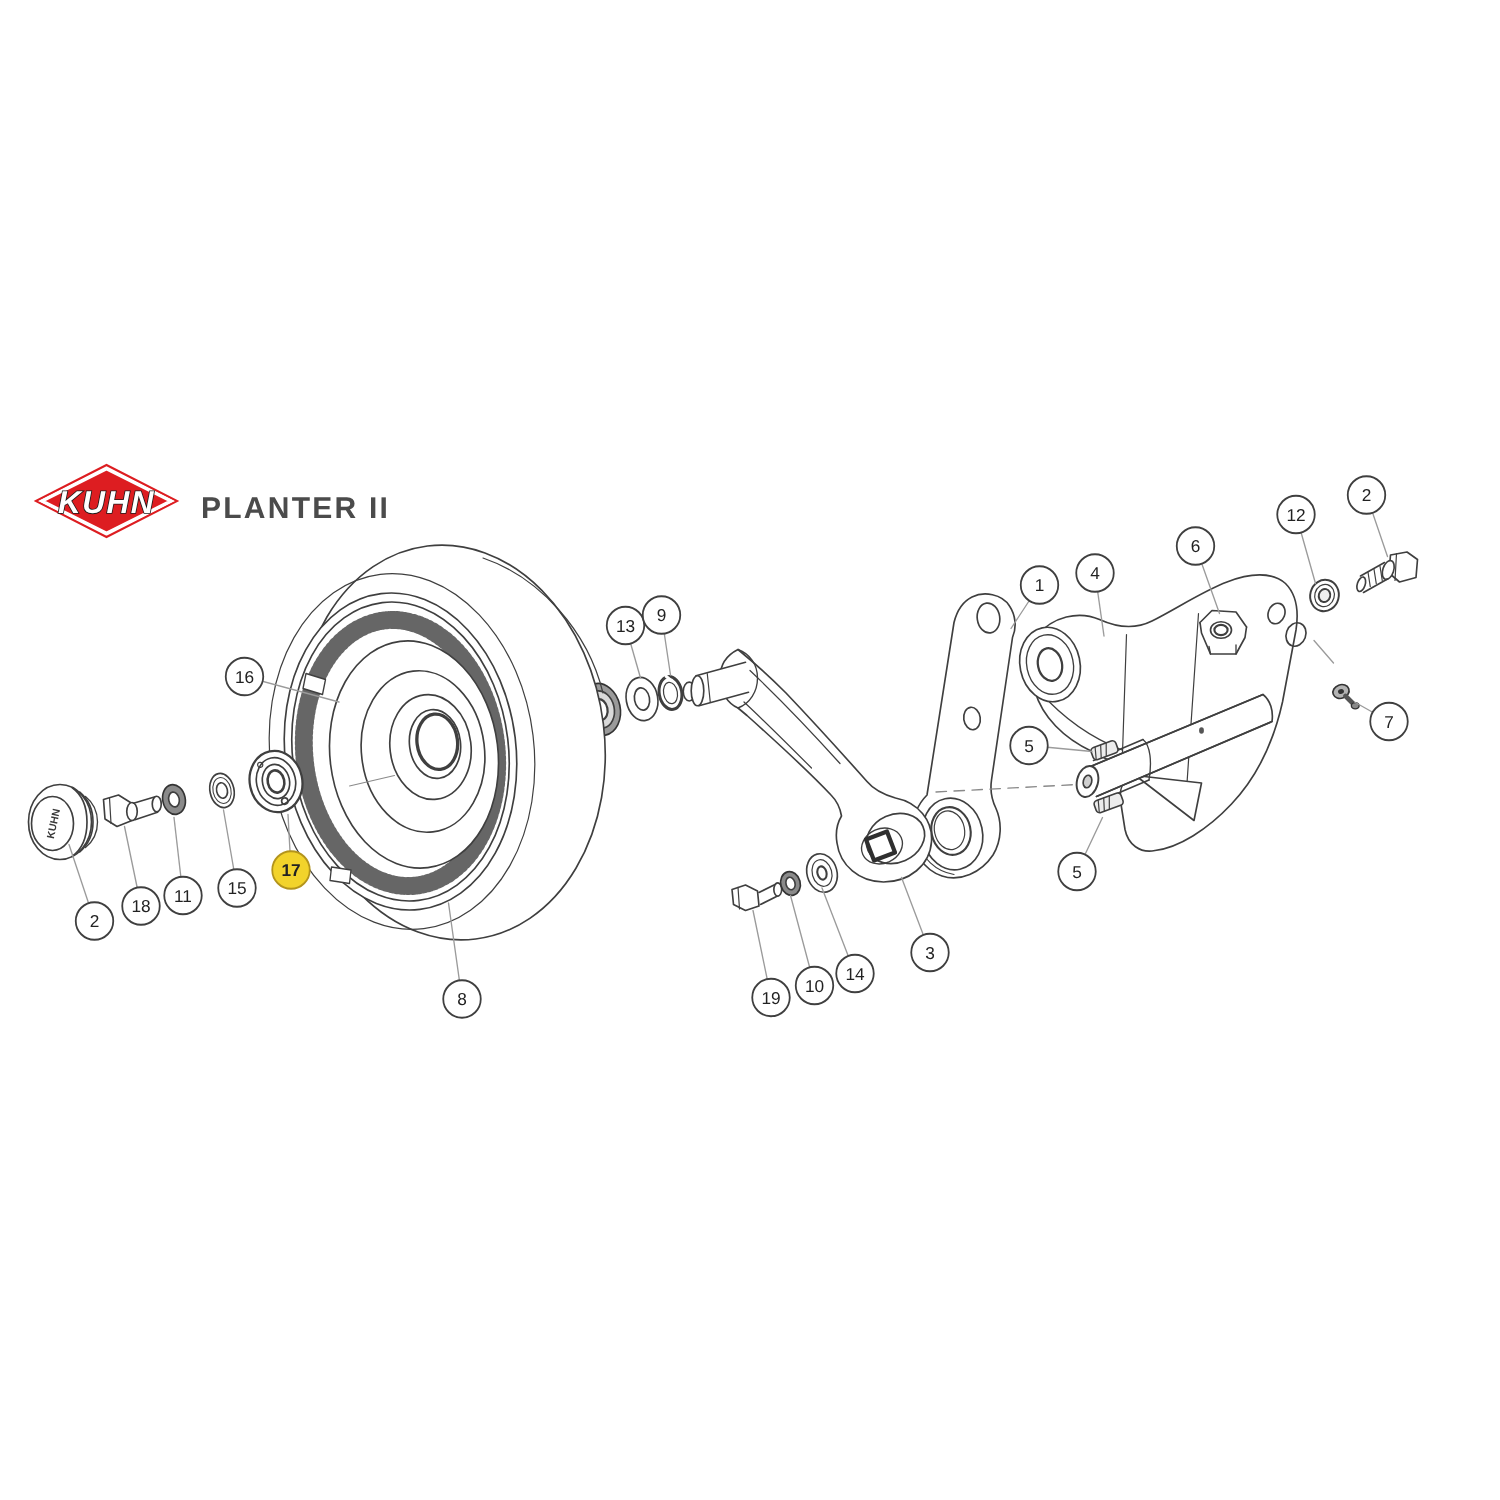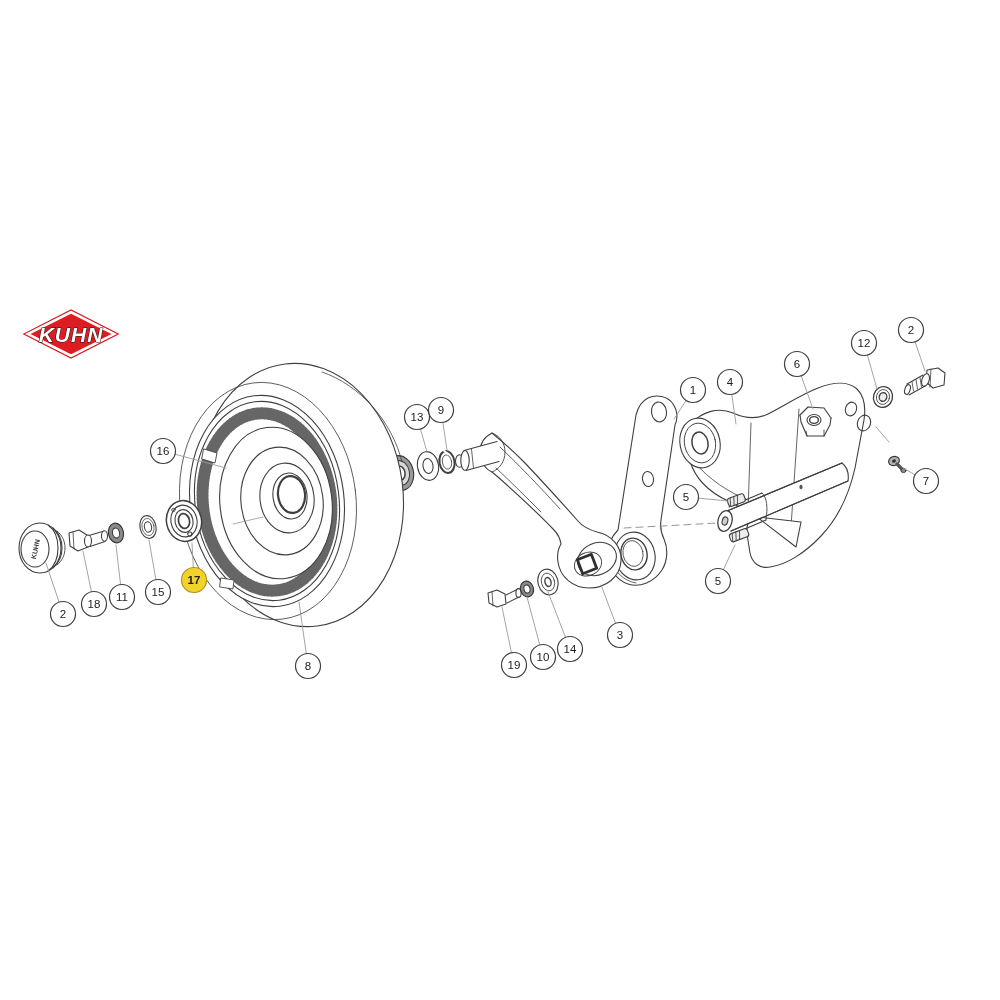--- a/index.html
+++ b/index.html
@@ -13,20 +13,21 @@
 <body>
 
 <div class="page">
 
   <div class="brand-header">
     <svg width="98" height="52" viewBox="0 0 98 52">
       <polygon points="2,26 49,2 96,26 49,50" fill="none" stroke="#dd1d21" stroke-width="1.4"></polygon>
       <polygon points="6,26 49,4.5 92,26 49,47.5" fill="#dd1d21" stroke="#ffffff" stroke-width="2.2"></polygon>
       <text x="49" y="34" text-anchor="middle" font-size="21" font-weight="bold" font-style="italic" font-family="Liberation Sans, sans-serif" fill="#ffffff" stroke="#1a1a1a" stroke-width="1.1" style="paint-order:stroke" letter-spacing="1">KUHN</text>
     </svg>
+    <div class="model-title">PLANTER II</div>
   </div>
 
   <svg class="diagram-svg" viewBox="0 0 1000 1000">
     <g stroke="#3f3f3f" fill="none" stroke-width="1.1" stroke-linecap="round" stroke-linejoin="round">
 
       <g>
 
         <g transform="rotate(-12 400 473)">
           <ellipse cx="400" cy="473" rx="13.5" ry="17.5" fill="#9a9a9a" stroke="#333"></ellipse>
           <ellipse cx="400" cy="473" rx="9.5" ry="12.5" fill="#d9d9d9"></ellipse>

